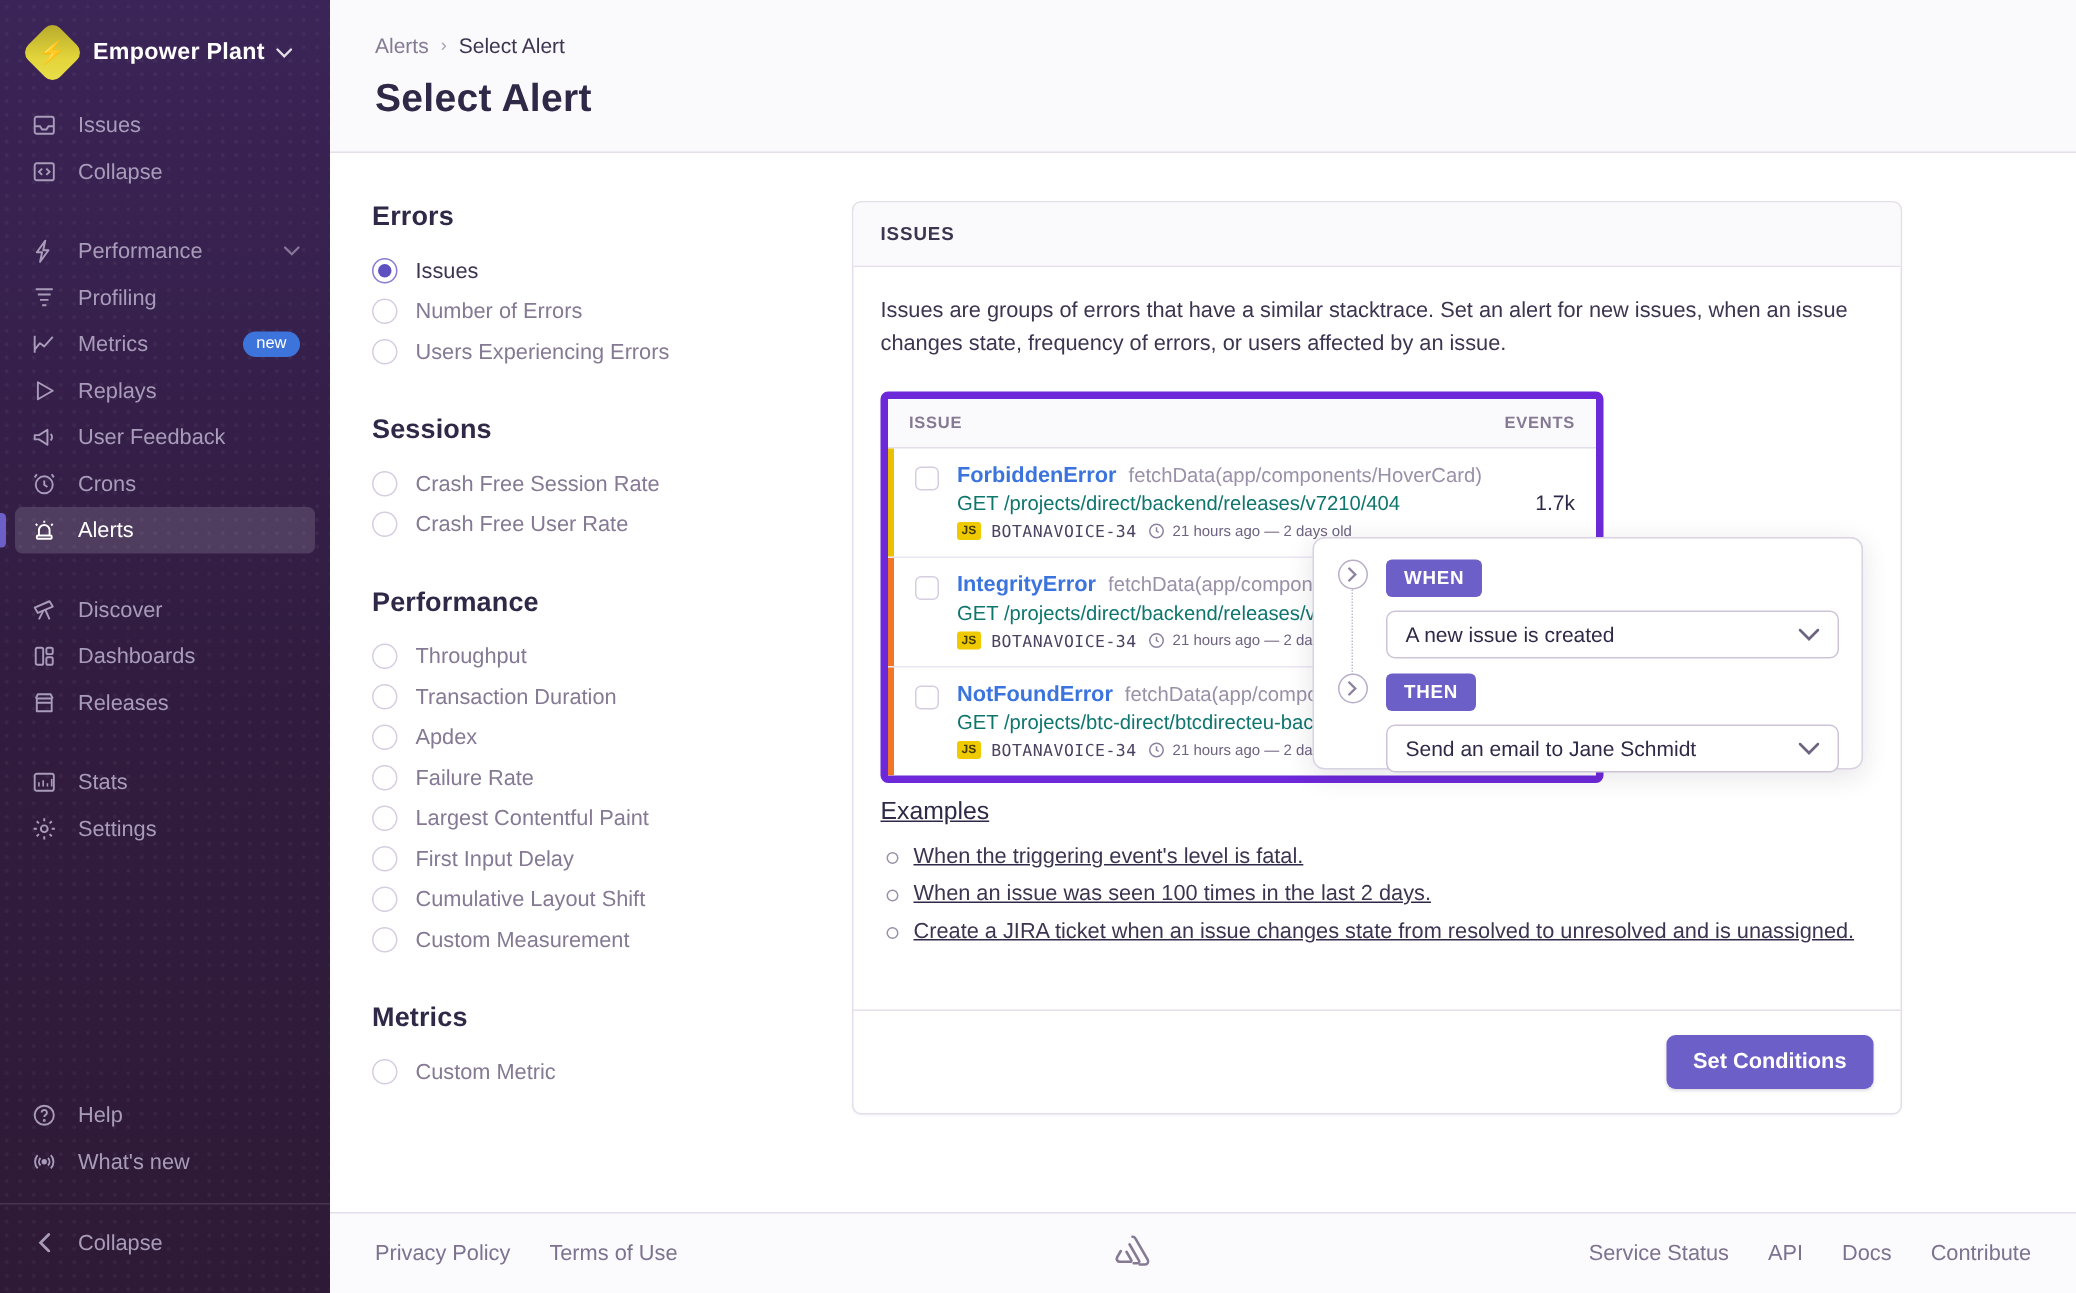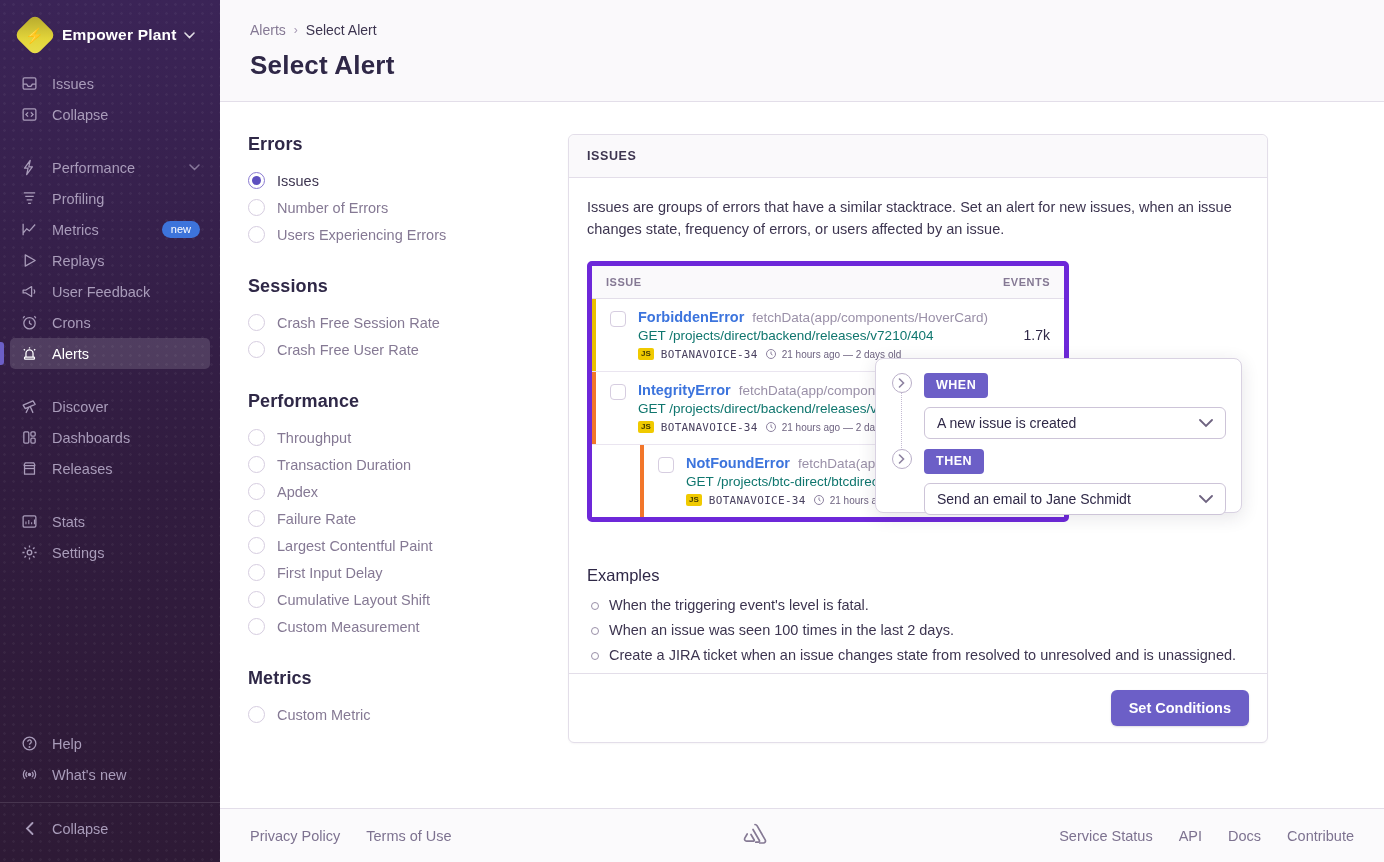--- a/index.html
+++ b/index.html
@@ -83,41 +83,41 @@
   }
   .panel-body { padding:18px 18px 0 18px; flex:1; }
   .panel-desc { font-size:14.5px; line-height:1.55; color:#3d3550; margin-bottom:20px; max-width:660px; }
 
   .issues-table { width:482px; border:5px solid #6d28d9; border-radius:5px; overflow:hidden; background:#fff; }
   .it-header {
     display:flex; justify-content:space-between; background:#faf9fb; border-bottom:1px solid #e3dee9;
     padding:10px 14px; font-size:11px; font-weight:bold; color:#857994; letter-spacing:.5px;
   }
   .issue-row { display:flex; border-bottom:1px solid #eae5f0; position:relative; padding:10px 14px 10px 18px; min-height:66px; }
-  .issue-row:last-child { border-bottom:none;margin-left:48px; }
+  .issue-row:last-child { border-bottom:none; }
   .level-bar { position:absolute; left:0; top:0; bottom:0; width:4px; }
   .level-yellow { background:#ebc000; }
   .level-orange { background:#f2762a; }
   .row-check { width:16px; height:16px; border:1px solid #d6cde0; border-radius:4px; margin:2px 12px 0 0; flex:none; background:#fff; }
   .row-main { flex:1; min-width:0; }
   .row-line1 { display:flex; align-items:baseline; gap:8px; white-space:nowrap; }
   .issue-title { color:#3c74dd; font-weight:bold; font-size:14.5px; }
   .issue-culprit { color:#9a90a8; font-size:13.5px; overflow:hidden; text-overflow:clip; }
   .row-line2 { font-size:13.5px; color:#0f766e; margin-top:3px; white-space:nowrap; }
   .row-line3 { display:flex; align-items:center; gap:7px; margin-top:5px; white-space:nowrap; }
   .js-badge {
     background:#f0ca00; color:#433b00; font-size:8px; font-weight:bold;
     padding:2px 3px; border-radius:2px; line-height:1;
   }
   .short-id { font-family:"DejaVu Sans Mono", monospace; font-size:11px; color:#4a4260; letter-spacing:.3px; }
   .age { font-size:10px; color:#6e6380; display:flex; align-items:center; gap:5px; }
   .age svg { color:#8d82a0; }
   .row-events { width:60px; text-align:right; font-size:14px; color:#2f2847; align-self:center; }
 
-  .examples { margin-top:44px; }
+  .examples { margin-top:10px;text-decoration:underline; }
   .examples h3 { font-size:16.5px; font-weight:normal; color:#2f2847; margin-bottom:12px; }
   .examples ul { list-style:none; }
   .examples li { position:relative; padding-left:22px; font-size:14.5px; color:#3d3550; margin-bottom:9px; }
   .examples li::before {
     content:""; position:absolute; left:4px; top:5px; width:6px; height:6px;
     border:1.5px solid #9a90a8; border-radius:50%;
   }
   .panel-footer {
     border-top:1px solid #e3dee9; padding:16px 18px; display:flex; justify-content:flex-end;
   }

